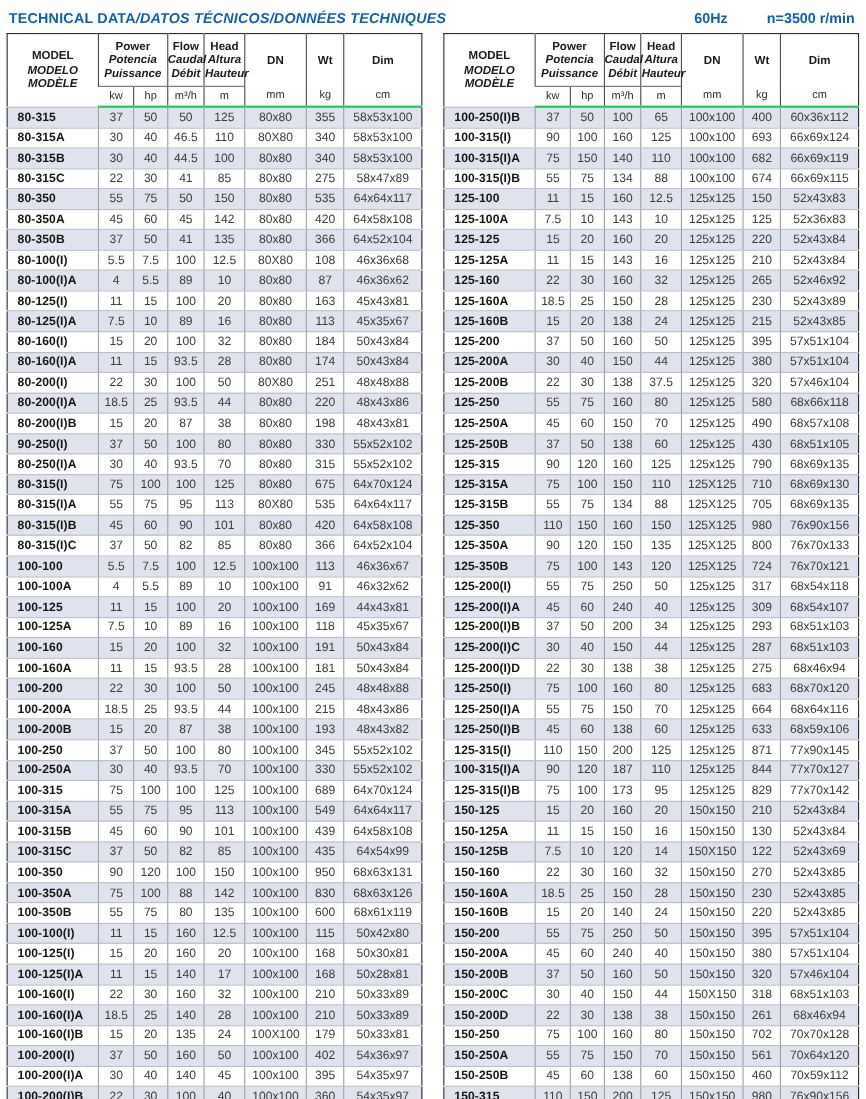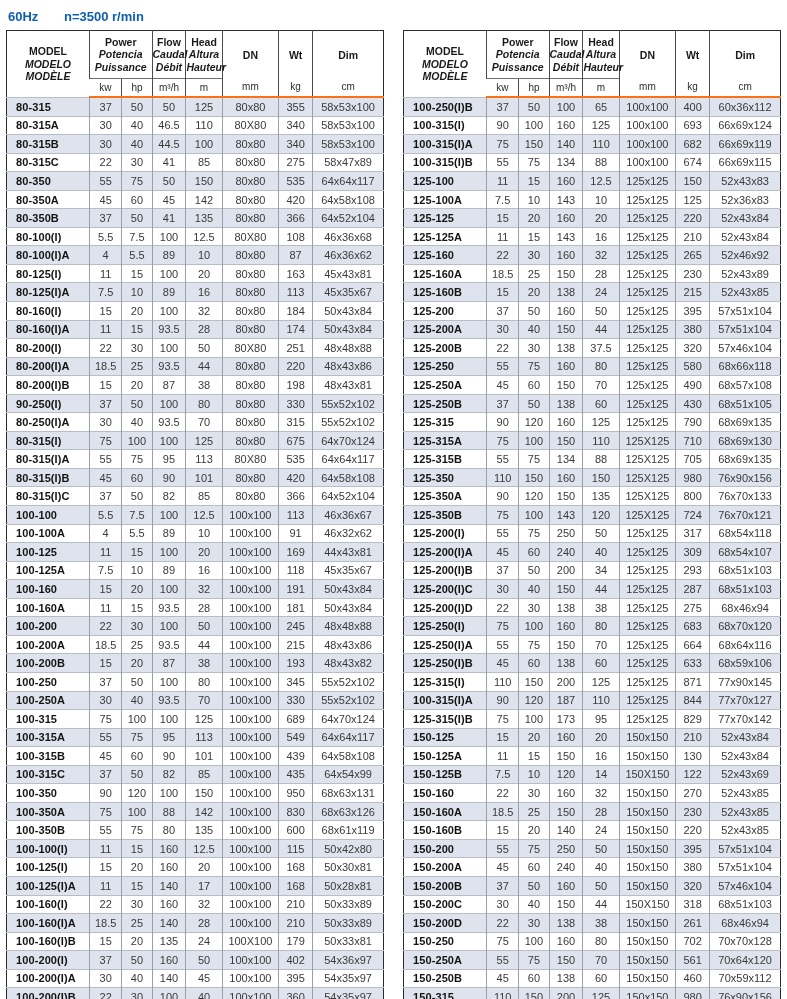--- a/index.html
+++ b/index.html
@@ -9,21 +9,21 @@
     font-family: "Liberation Sans", sans-serif;
     overflow: hidden;
   }
   .page-header {
     display: flex; justify-content: space-between; align-items: baseline;
     padding: 9px 10px 6px 8px;
   }
   .page-title { font-size: 13px; font-weight: bold; color: #0e5fb0; letter-spacing: .2px; }
   .page-title .intl { font-style: italic; }
   .page-meta { font-size: 13px; font-weight: bold; color: #0e5fb0; }
-  .page-meta .freq { margin-right: 22px; }
+  .page-meta .freq { margin-right: 32px; }
 
   .tables { display: flex; gap: 19px; padding: 0 6px; }
   .table-wrap { flex: 1 1 0; }
 
   table.data-table {
     width: 100%; table-layout: fixed; border-collapse: collapse;
     border: 1.5px solid #2b2b2b;
   }
   
   col.c-model { width: 22%; }
@@ -39,21 +39,21 @@
     background: #ffffff; font-weight: bold; color: #1a1a1a;
     border-left: 1px solid #4a4a4a; padding: 0; vertical-align: middle;
     font-size: 10.5px; line-height: 1.18;
   }
   thead th:first-child { border-left: none; margin-top: 29px; }
   thead tr.labels th { height: 47px; }
   thead .l2 { font-style: italic; display: block; }
   thead .l1 { display: block; }
   thead tr.units th {
     height: 17px; font-weight: normal; font-size: 10px; color: #2c2c2c;
-    border-bottom: 2px solid #f97316;
+    border-bottom: 2px solid #22c55e;
   }
   thead tr.units th.lined { border-top: 1px solid #6a6f76; }
   thead tr.labels th.grp { border-bottom: none; }
 
   tbody td {
     height: 17.55px; padding: 0; text-align: center;
     font-size: 11px; color: #3a3a3a;
     border-left: 1px solid #9aa0a8;
     border-top: 1px solid #b9bdc5;
   }
@@ -61,20 +61,23 @@
   tbody td.model {
     text-align: left; padding-left: 9px; font-weight: bold; color: #141414;
     font-size: 11px; letter-spacing: .1px;
   }
   tbody tr.striped { background: #dee3ed; margin-left: 46px; }
 </style>
 </head>
 <body>
 
 <div class="page-header">
+  <div class="page-title">
+    <span>TECHNICAL DATA</span><span class="intl">/DATOS TÉCNICOS/DONNÉES TECHNIQUES</span>
+  </div>
   <div class="page-meta">
     <span class="freq">60Hz</span>
     <span>n=3500 r/min</span>
   </div>
 </div>
 
 <div class="tables">
 
   <div class="table-wrap">
     <table class="data-table">

